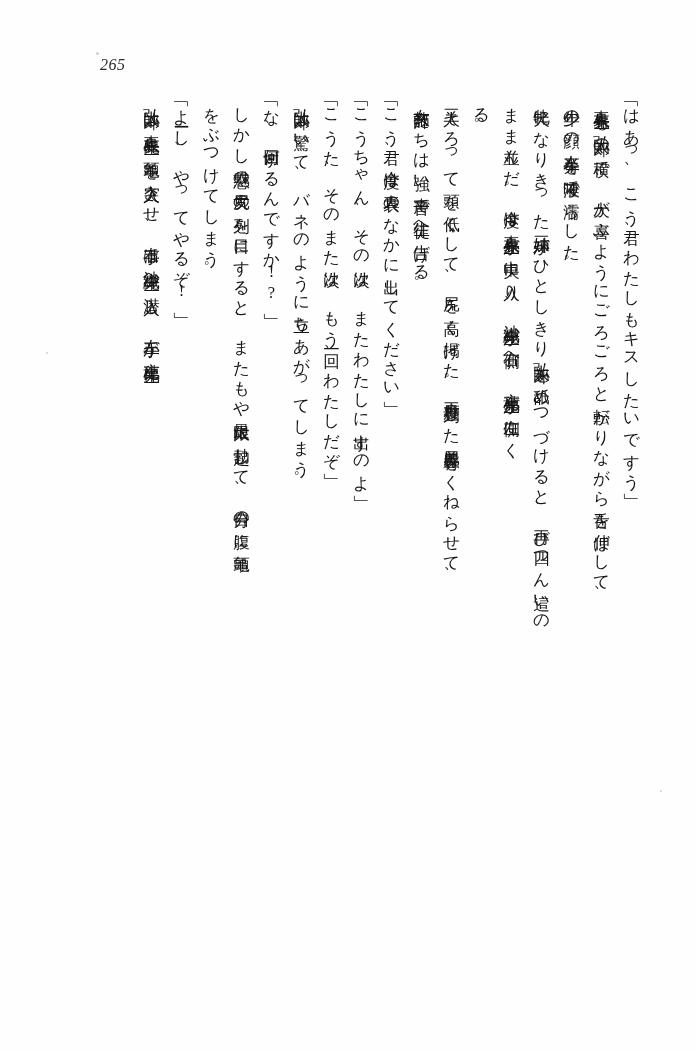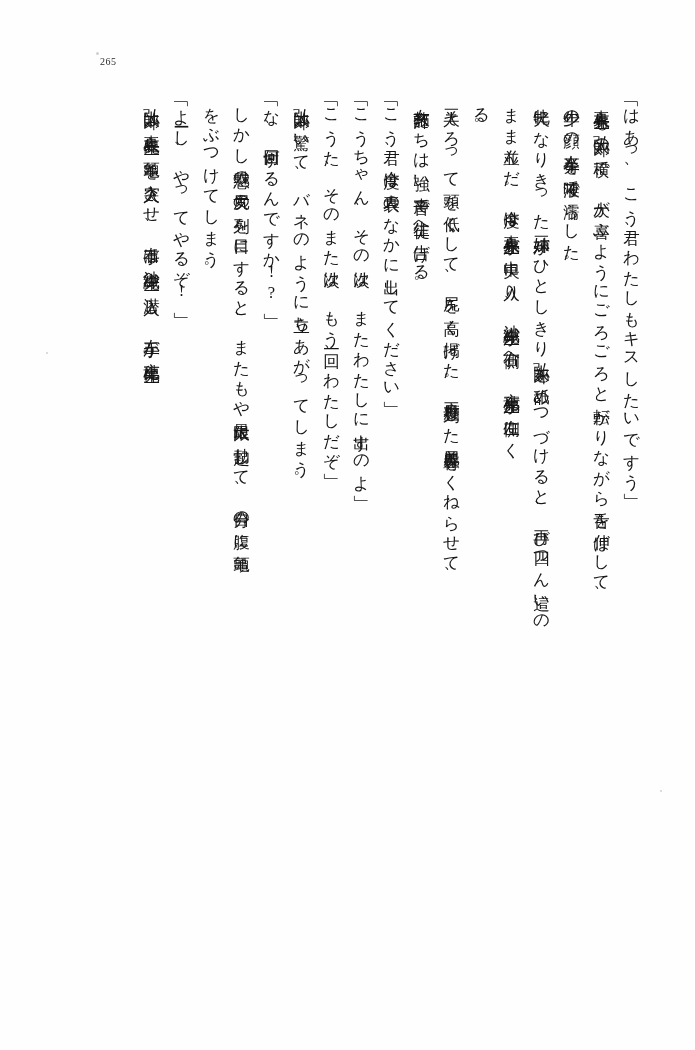--- a/index.html
+++ b/index.html
@@ -18,24 +18,25 @@
   #page {
     position: absolute;
     inset: 0;
     background: #fefefe;
   }
   
   .page-number {
     position: absolute;
     left: 100px;
     top: 56px;
-    font-size: 10px;
+    font-size: 16px;
     letter-spacing: 0.5px;
     color: #2b2b2b;
     font-family: "Liberation Serif", "DejaVu Serif", serif;
+    font-style: italic;
   }
   
   .text-block {
     position: absolute;
     top: 96px;
     right: 56px;
     left: 60px;
     bottom: 40px;
     display: flex;
     flex-direction: row-reverse;

